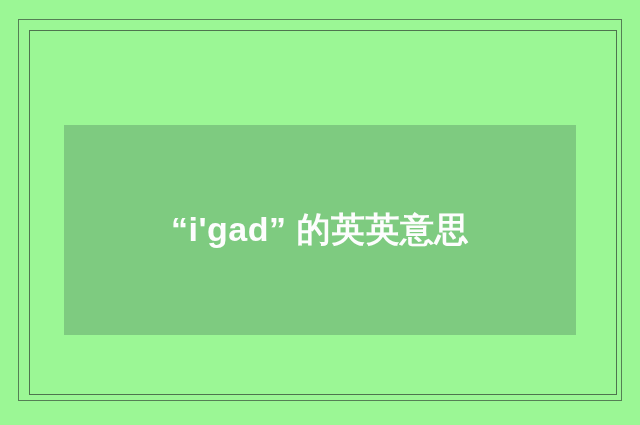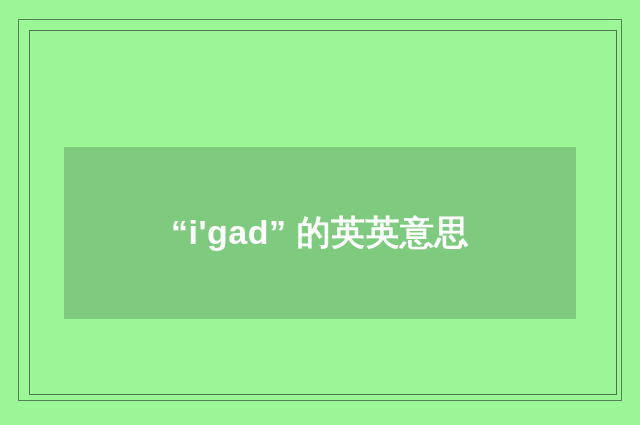--- a/index.html
+++ b/index.html
@@ -45,29 +45,28 @@
     border: 1px solid #4e744e;
     box-sizing: border-box;
   }
 
   
   #title-panel {
     position: absolute;
     left: 64px;
     top: 125px;
     width: 512px;
-    height: 172px;
+    height: 210px;
     background: #7ecb80;
     box-sizing: border-box;
 
     display: flex;
     align-items: center;
     justify-content: center;
     padding: 0 58px;
-    margin-top: 22px;
   }
 
   #title-text {
     width: 100%;
     text-align: center;
     color: #fdfdfd;
     font-family: "Liberation Sans", "DejaVu Sans", sans-serif;
     font-weight: bold;
     font-size: 34px;
     line-height: 1.62;

